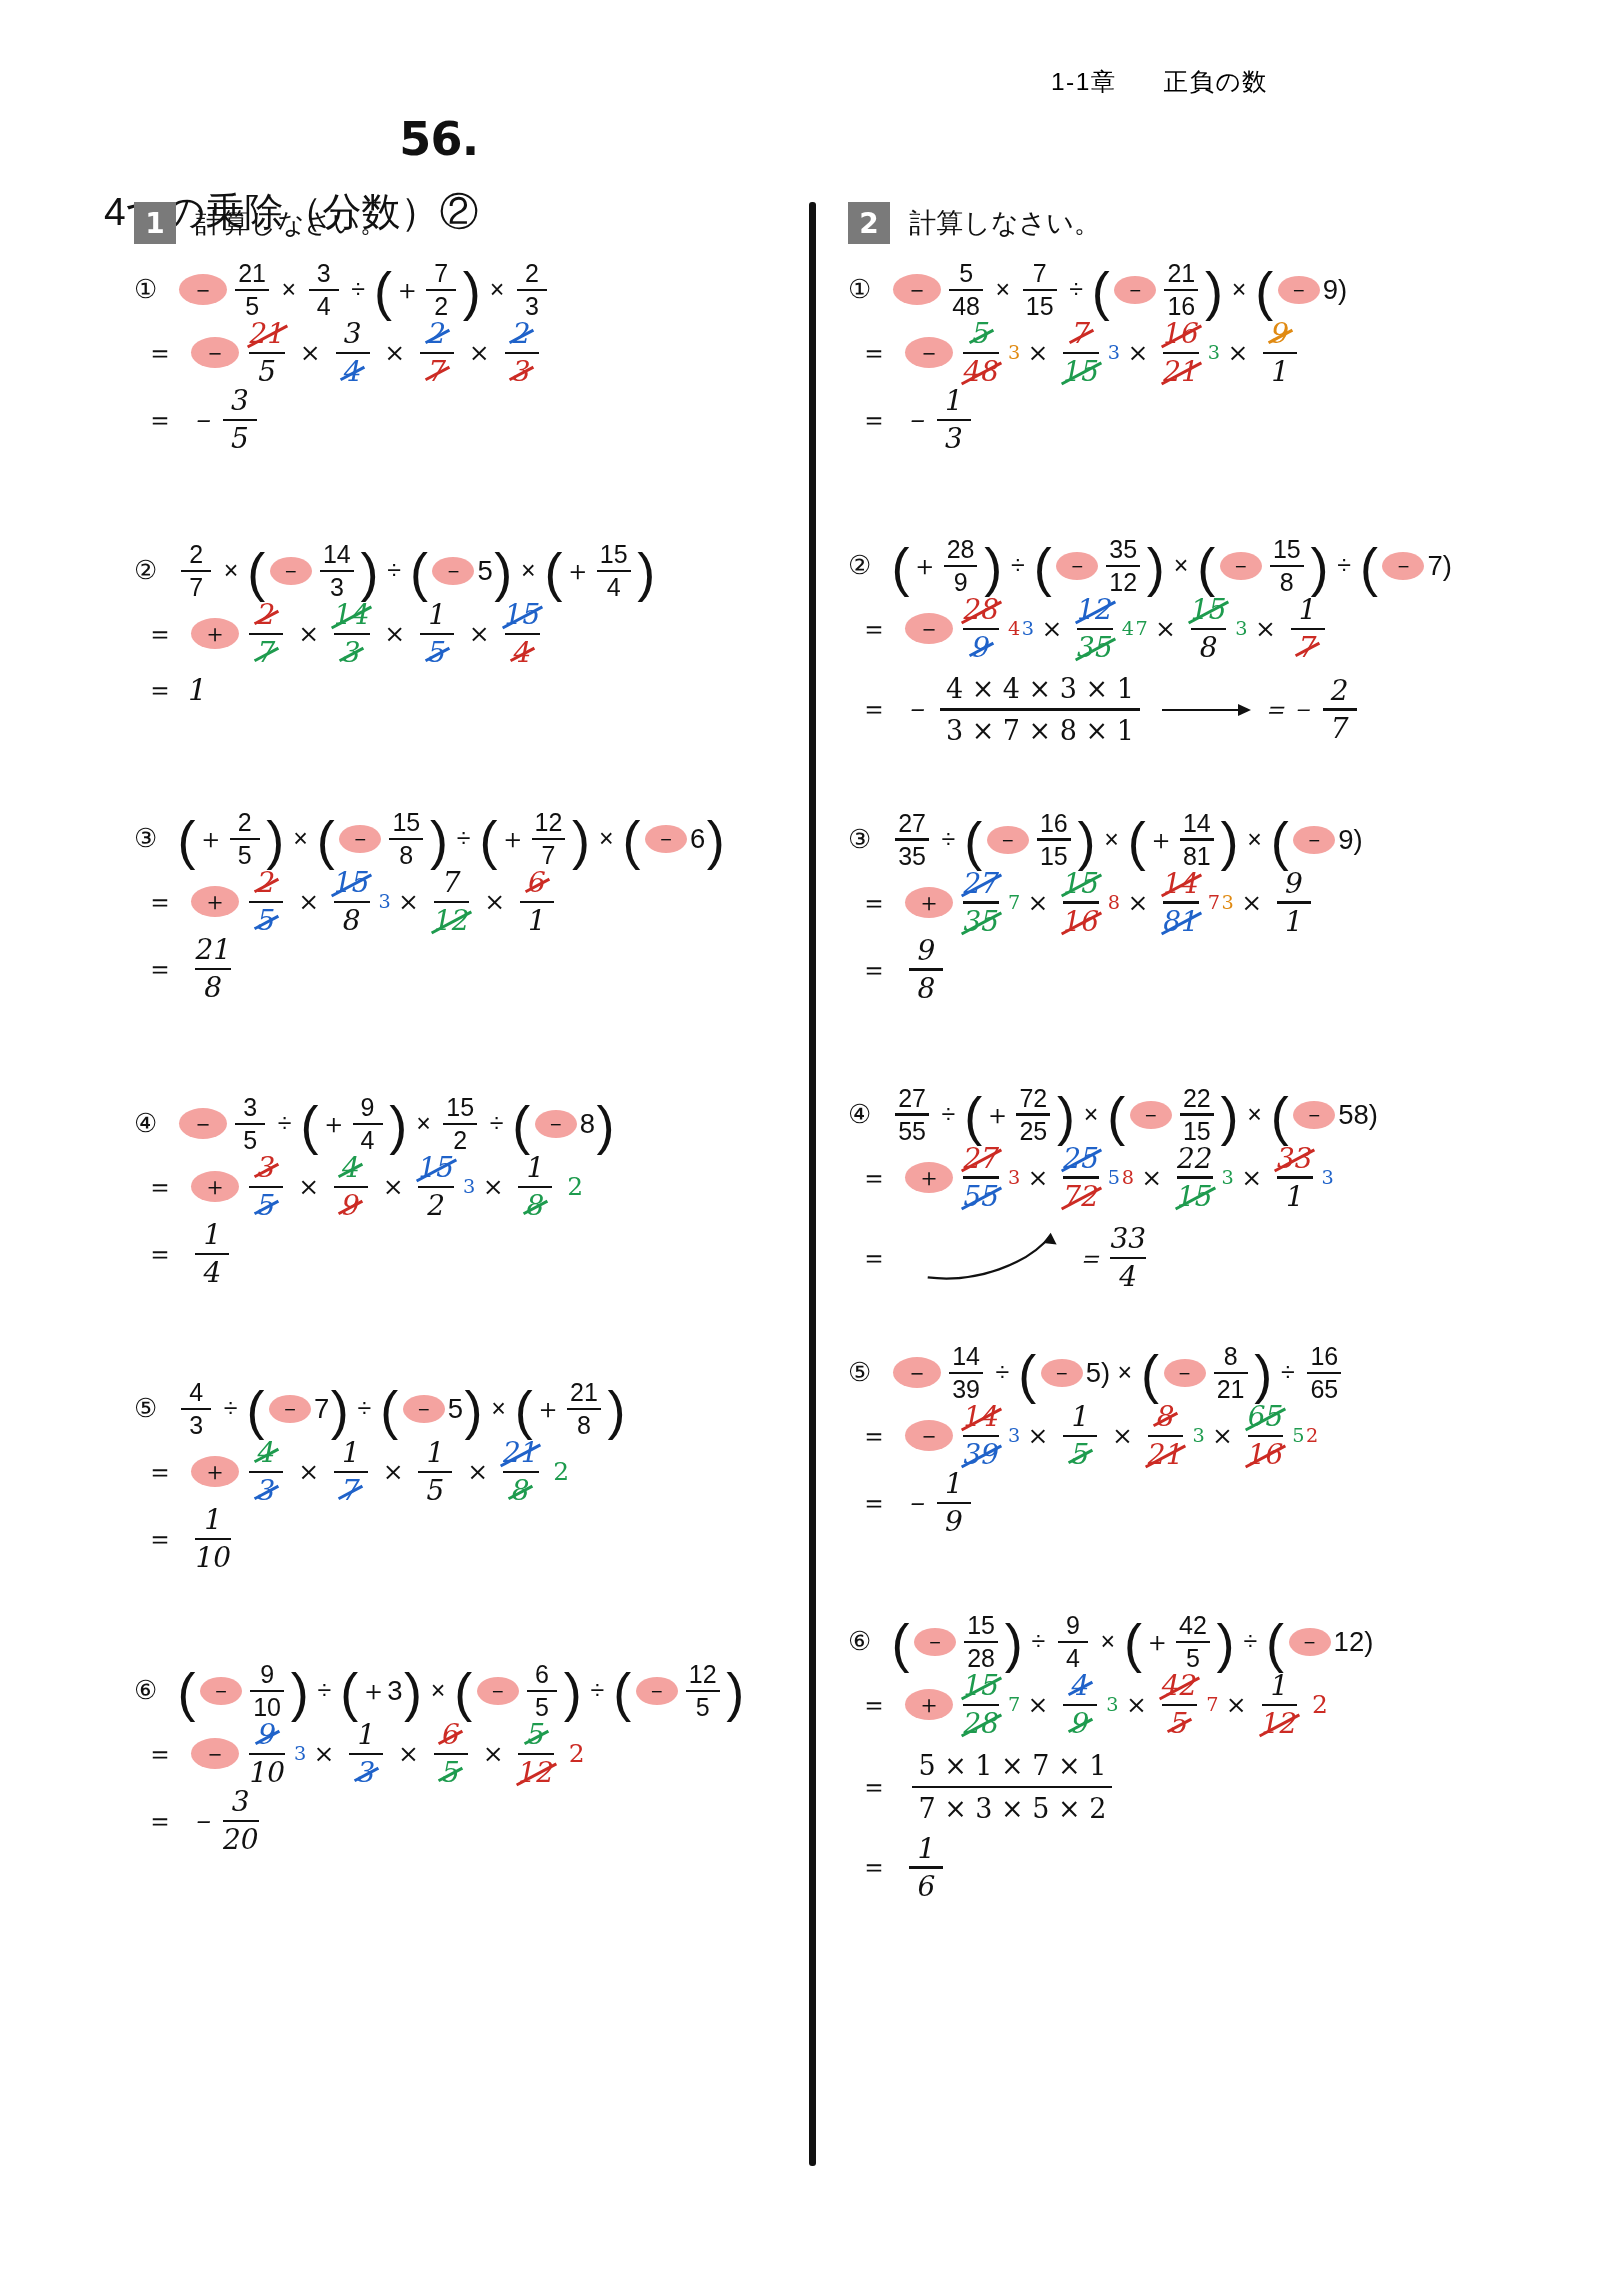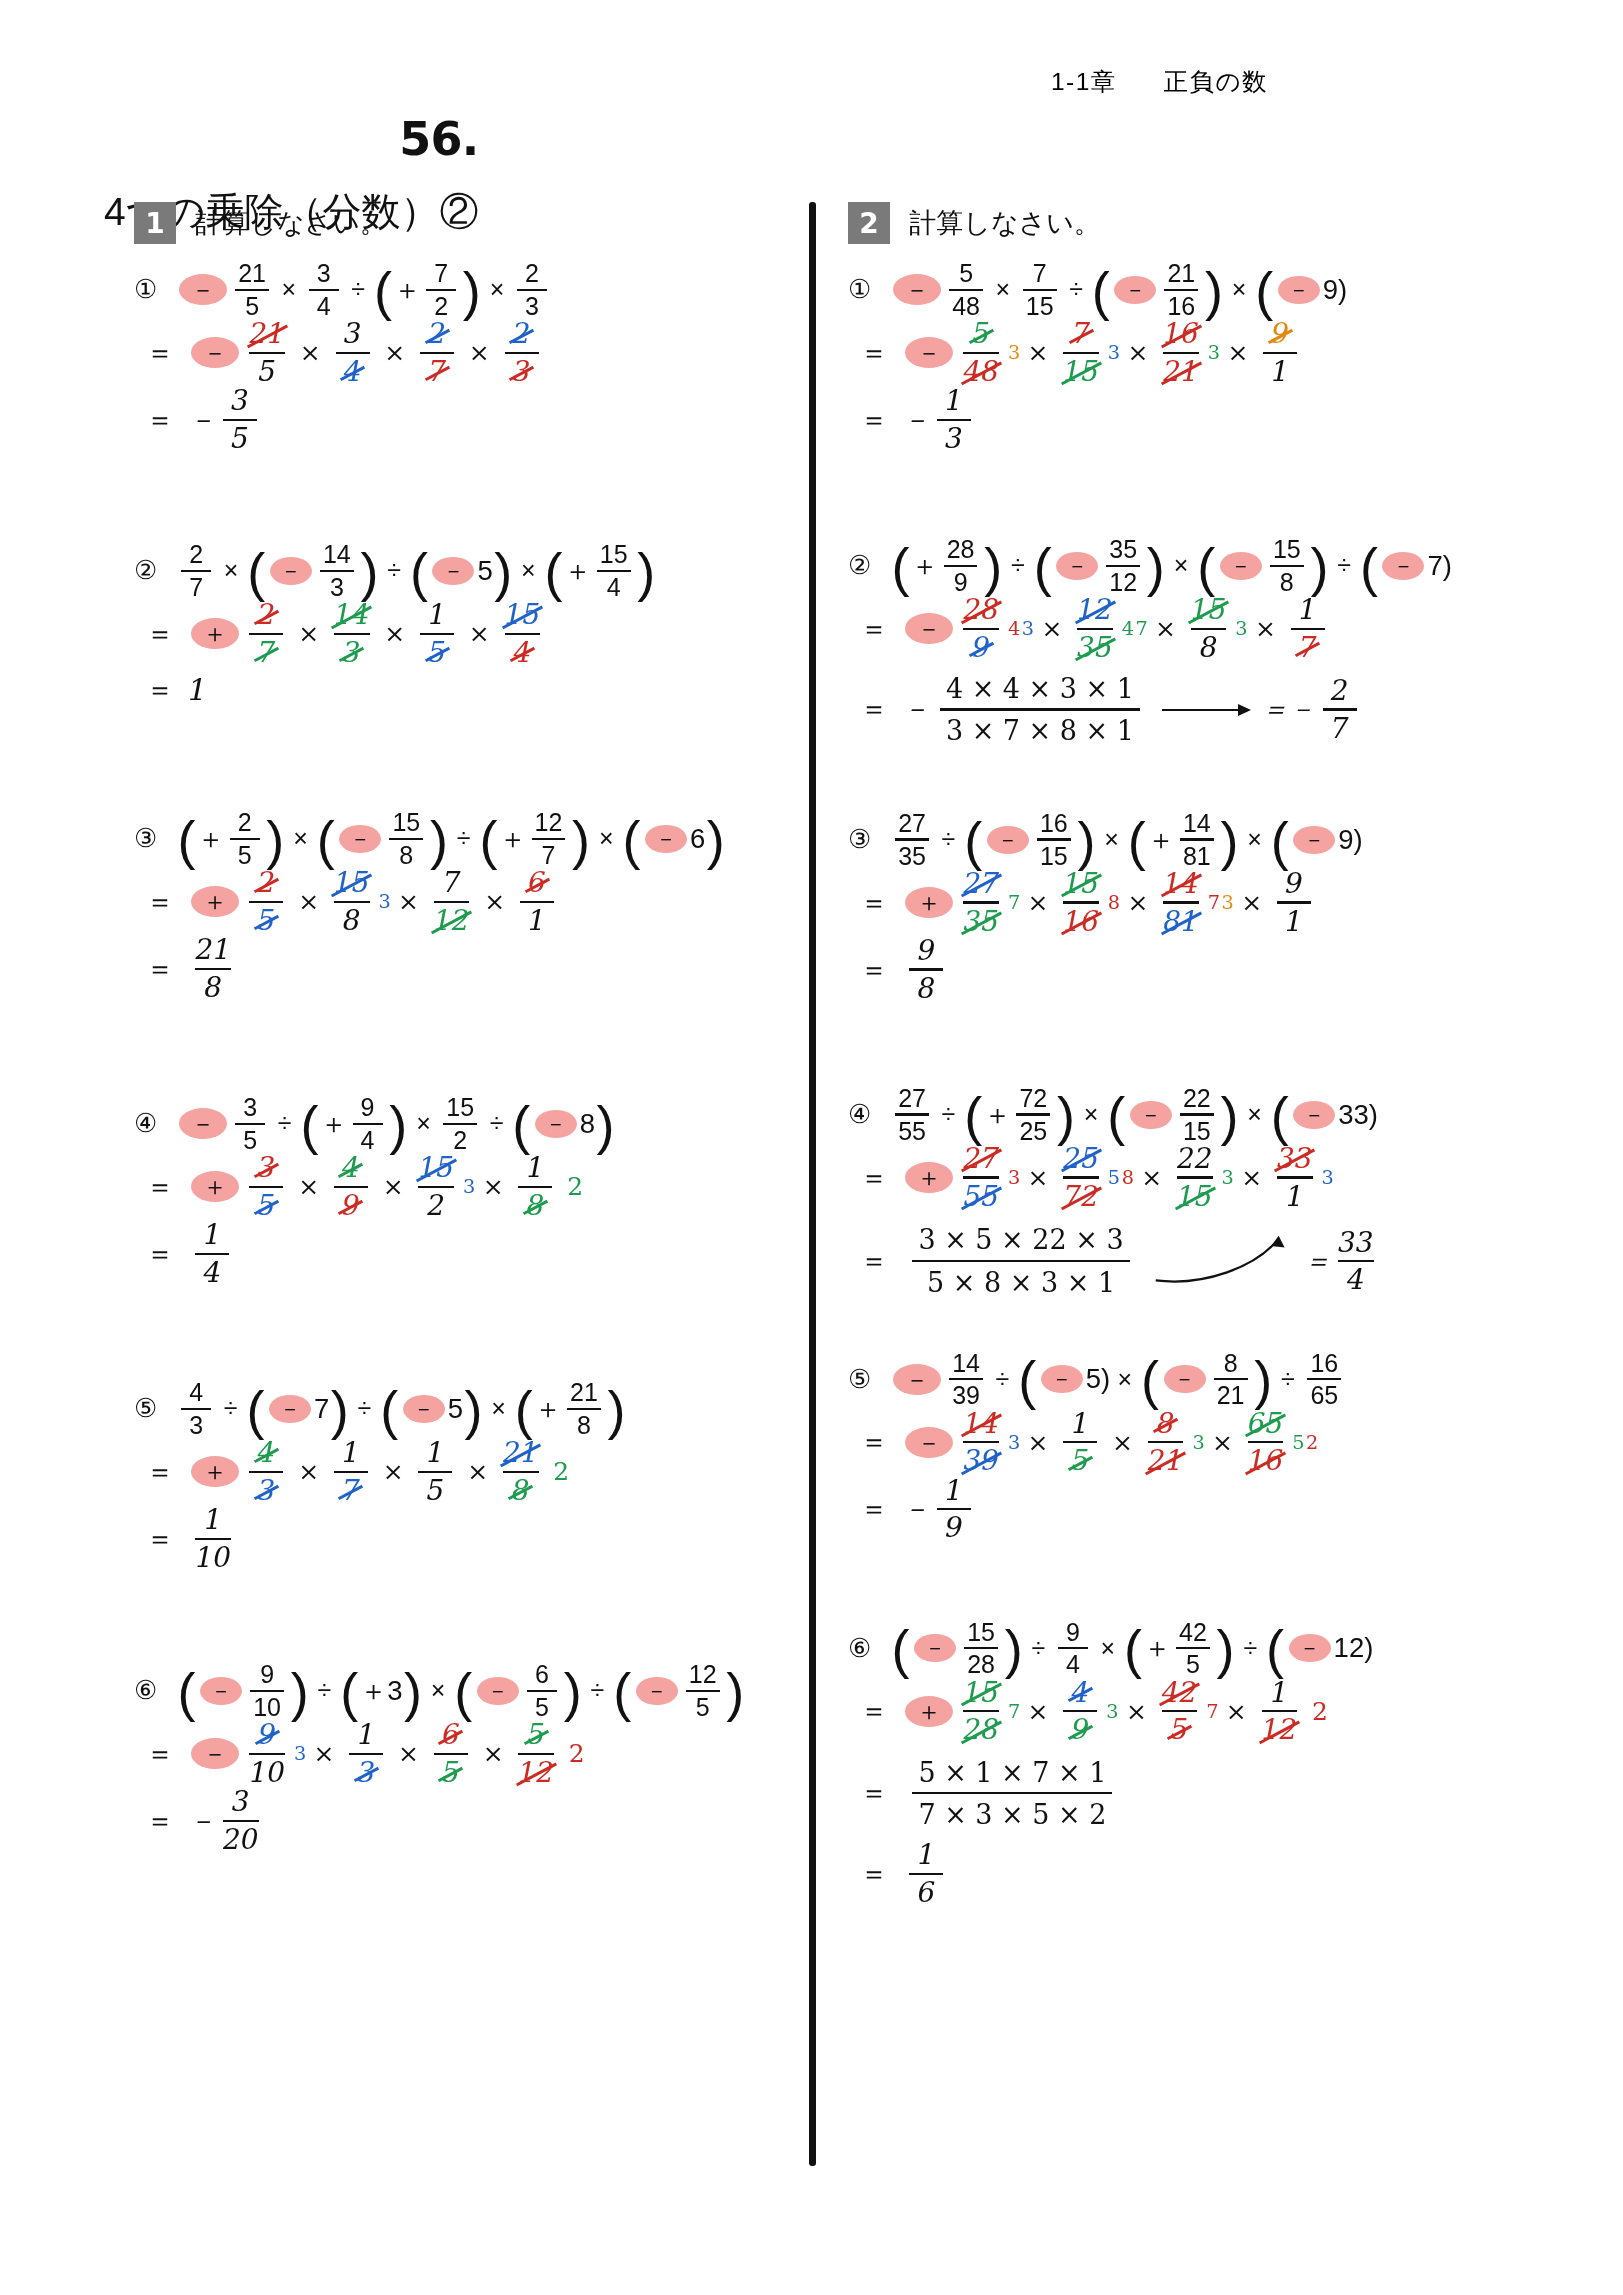--- a/index.html
+++ b/index.html
@@ -805,21 +805,21 @@
           <span class="mark small">－</span>
         <span class="frac">
             <span class="n">22</span>
             <span class="bar"></span>
             <span class="d">15</span>
           </span>
           <span class="paren">)</span>
         <span class="op">×</span>
         <span class="paren">(</span>
           <span class="mark small">－</span>
-          <span>33)</span>
+          <span>58)</span>
       </div>
       <div class="line hand">
         <span class="eq">＝</span>
         <span class="mark">＋</span>
         <span class="hwfrac">
             <span class="st c-red">27</span>
             <span class="bar"></span>
             <span class="st c-blue">55</span>
           </span>
           <span class="sup c-red">3</span>
@@ -841,25 +841,20 @@
         <span class="op">×</span>
         <span class="hwfrac">
             <span class="st c-red">33</span>
             <span class="bar"></span>
             <span>1</span>
           </span>
           <span class="sup c-blue">3</span>
       </div>
       <div class="line hand" style="margin-top:13.4px;">
         <span class="eq">＝</span>
-        <span class="bigfrac">
-          <span class="n">3 × 5 × 22 × 3</span>
-          <span class="bar"></span>
-          <span class="d">5 × 8 × 3 × 1</span>
-        </span>
         <span class="arrowwrap">
           <span class="curvearrow">
             <svg width="149" height="60" viewBox="0 0 200 80">
               <path d="M5,66 C70,74 140,48 170,10" stroke="#111" stroke-width="3" fill="none"></path>
               <polygon points="170,6 178,22 160,20" fill="#111"></polygon>
             </svg>
           </span>
           <span class="hw" style="margin-left:3px;">＝</span>
           <span class="hwfrac">
               <span>33</span>

